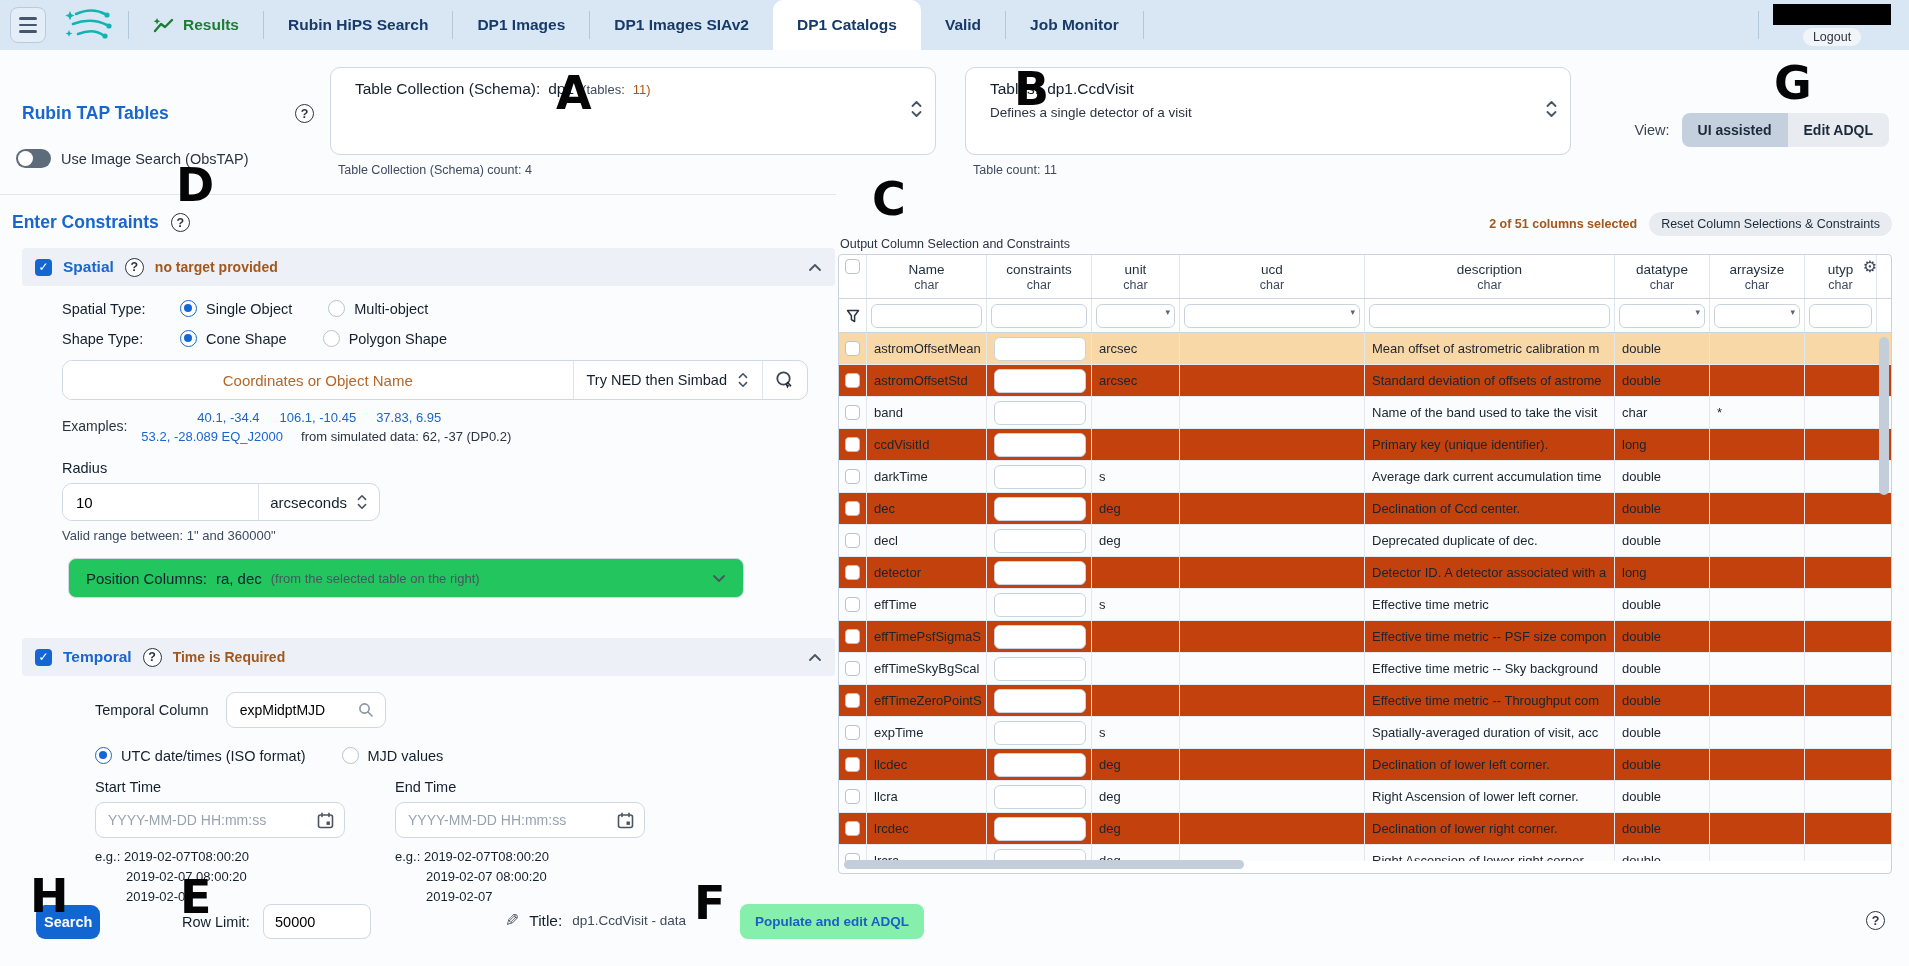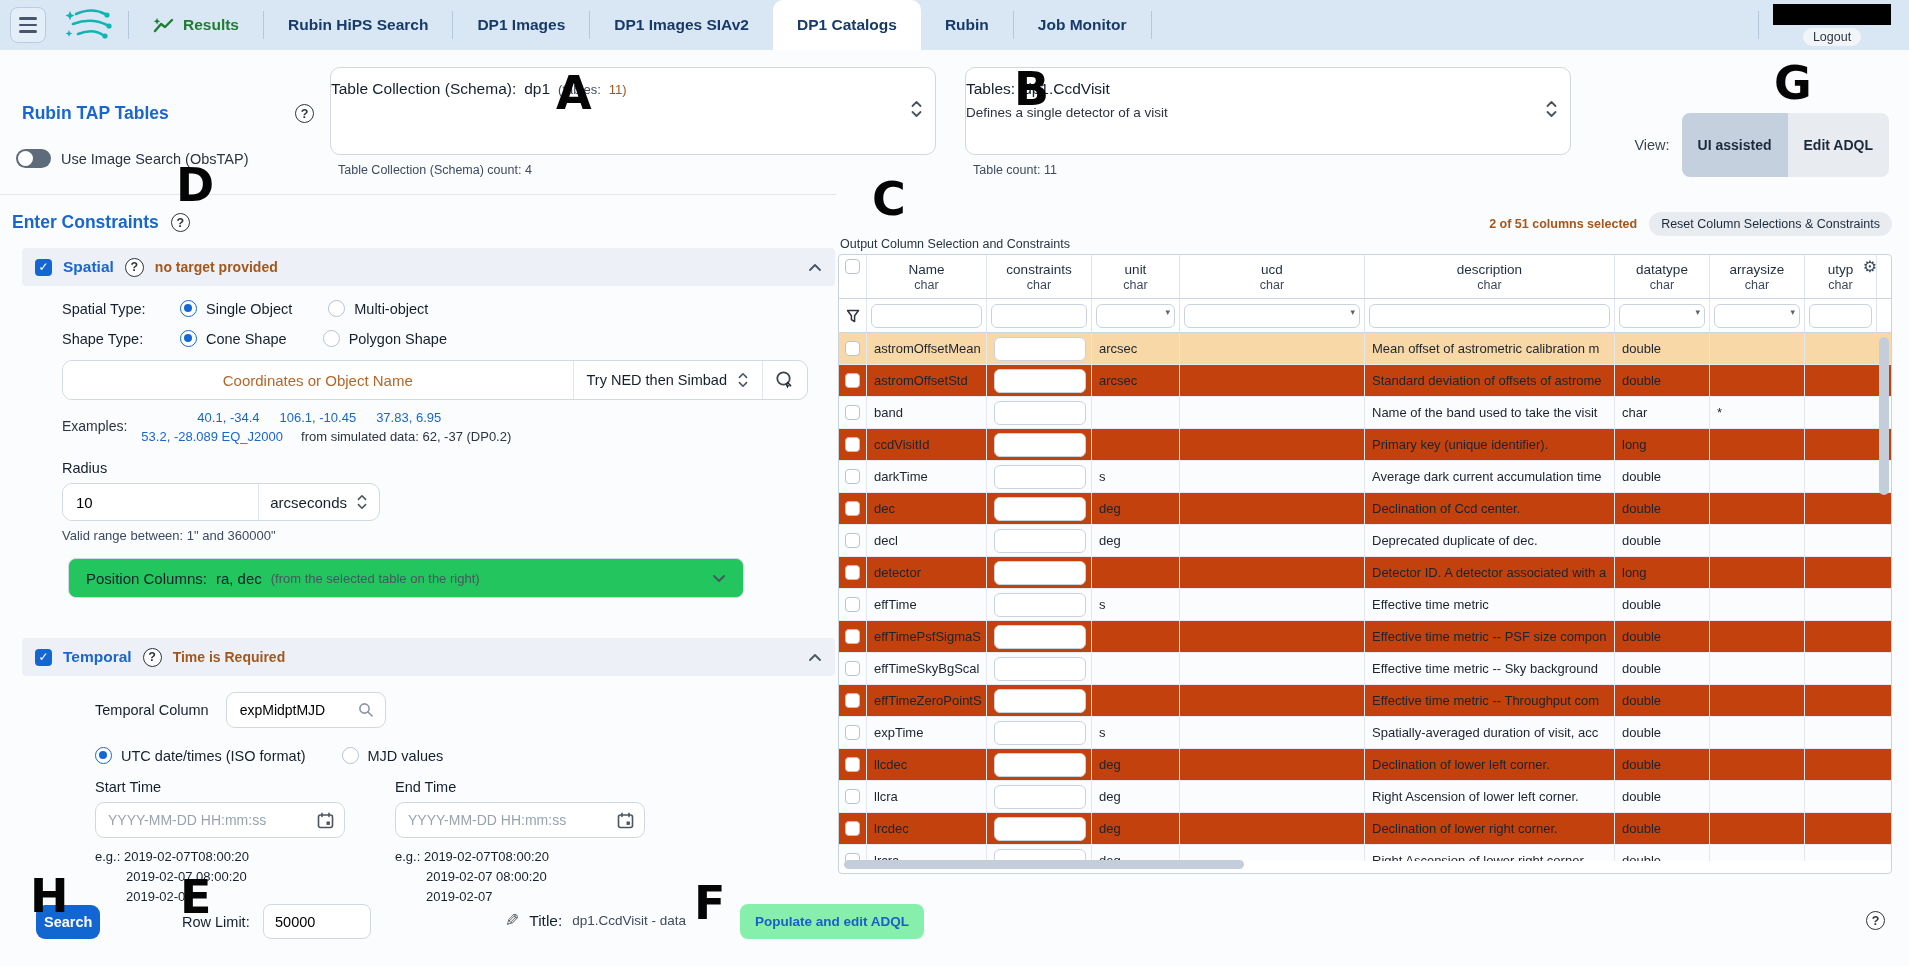--- a/index.html
+++ b/index.html
@@ -33,34 +33,34 @@
   .help { width:19px; height:19px; min-width:19px; border:1.8px solid #2b3440; border-radius:50%;
     font-size:12.5px; font-weight:bold; color:#2b3440; display:inline-flex;
     align-items:center; justify-content:center; cursor:pointer; background:#fff; }
   .toggle-row { position:absolute; left:16px; top:149px; display:flex; align-items:center; gap:10px; }
   .toggle { width:35px; height:19px; border-radius:10px; background:#5d6b7a; position:relative; cursor:pointer; }
   .toggle::after { content:""; position:absolute; left:2px; top:2px; width:15px; height:15px;
     border-radius:50%; background:#fff; }
   .toggle-label { font-size:14.5px; color:#2b3440; }
   .hdr-divider { position:absolute; top:194px; left:0; width:836px; border-top:1px solid #e2e7ee; }
   .sel-box { position:absolute; top:67px; height:88px; width:606px; background:#fff;
-    border:1px solid #cfd8e3; border-radius:10px; padding:12px 0; cursor:pointer; }
+    border:1px solid #cfd8e3; border-radius:10px; padding:12px 24px; cursor:pointer; }
   .sel-box .chev { position:absolute; right:12px; top:32px; }
   .schema-box { left:330px; }
   .tables-box { left:965px; }
   .selline1 { font-size:15.5px; color:#14202e; display:flex; align-items:baseline; gap:8px; }
   .selline1 .small { font-size:13px; color:#3e4a5e; }
   .selline1 .orange { font-size:13px; color:#a3571c; }
   .selline2 { font-size:13.5px; color:#2b3440; margin-top:7px; }
   .count-note { position:absolute; font-size:12.5px; color:#3e4a5e; top:163px; }
   .schema-count { left:338px; } .tables-count { left:973px; }
   .view-row { position:absolute; top:113px; right:20px; display:flex; align-items:center; gap:12px; }
   .view-label { font-size:14.5px; color:#3a4654; }
   .seg { display:flex; border-radius:8px; overflow:hidden; }
-  .seg-btn { padding:24px 16px; font-size:14px; font-weight:bold; color:#1b2a3a;
+  .seg-btn { padding:9px 16px; font-size:14px; font-weight:bold; color:#1b2a3a;
     background:#e8ebf0; cursor:pointer; }
   .seg-btn.sel { background:#c4d0dd; }
   
   .enter-row { position:absolute; left:12px; top:212px; display:flex; align-items:center; gap:12px; }
   .enter-title { color:#1a66cc; font-size:17.5px; font-weight:bold; }
   .left-panel { position:absolute; left:22px; top:248px; width:813px; }
   .panel-header { display:flex; align-items:center; gap:11px; height:38px;
     background:#edf1f7; border-radius:4px; padding:0 13px; }
   .cbox { width:17px; height:17px; min-width:17px; background:#1467d2; border-radius:4px;
     color:#fff; font-size:12px; display:flex; align-items:center; justify-content:center; cursor:pointer; }
@@ -223,21 +223,21 @@
     </svg>
     <span>Results</span>
   </div>
   <div class="navsep"></div>
   <div class="tab">Rubin HiPS Search</div>
   <div class="navsep"></div>
   <div class="tab">DP1 Images</div>
   <div class="navsep"></div>
   <div class="tab">DP1 Images SIAv2</div>
   <div class="tab active">DP1 Catalogs</div>
-  <div class="tab">Rubin</div>
+  <div class="tab">Valid</div>
   <div class="navsep"></div>
   <div class="tab">Job Monitor</div>
   <div class="navsep"></div>
   <div class="nav-right">
     <div class="navsep"></div>
     <div class="logout-col">
       <div class="redacted"></div>
       <div class="logout-btn">Logout</div>
     </div>
   </div>

